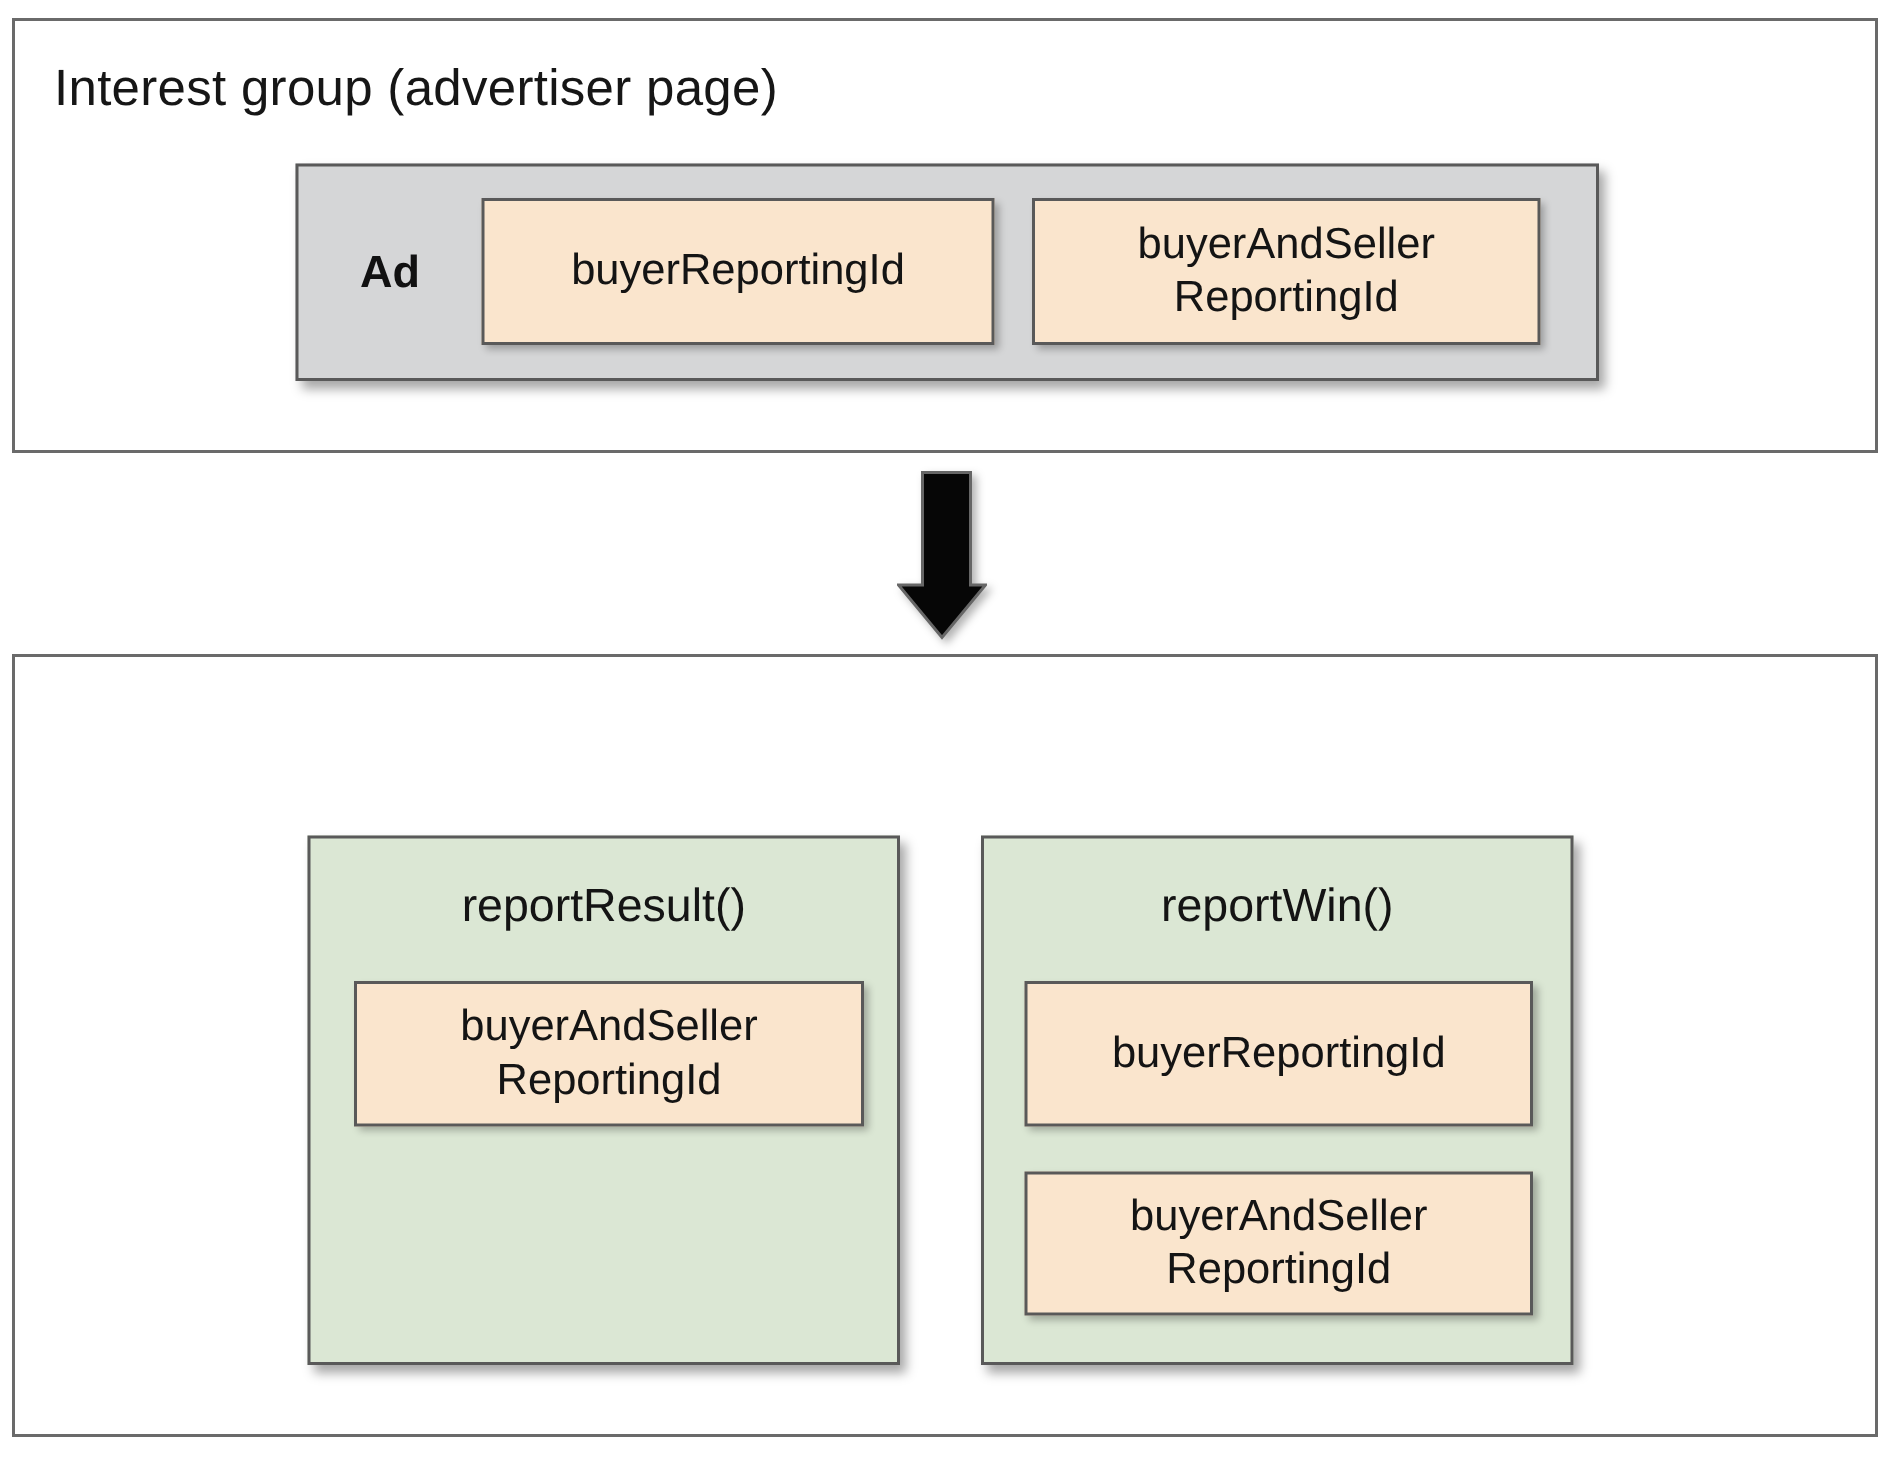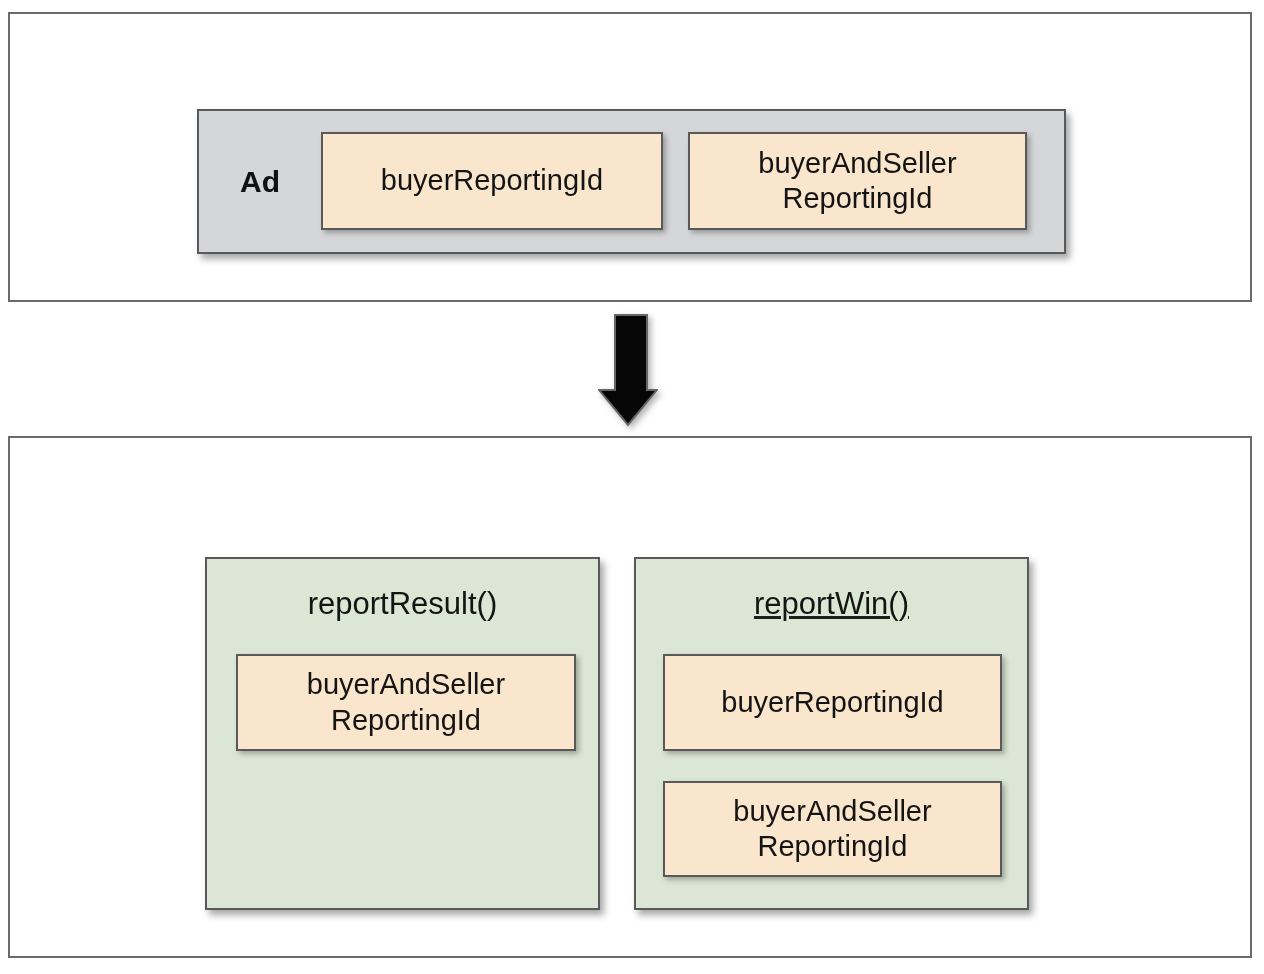--- a/index.html
+++ b/index.html
@@ -73,21 +73,21 @@
   .green-box {
     position: absolute;
     top: 119px;
     width: 395px;
     height: 353px;
     background: #dbe7d4;
     border: 2px solid #595959;
     box-shadow: 4px 5px 7px rgba(0,0,0,0.35);
   }
   .green-box.result { left: 195px; }
-  .green-box.win    { left: 624px; text-decoration: underline; }
+  .green-box.win    { left: 644px; }
   .green-title {
     margin-top: 27px;
     text-align: center;
     font-size: 31px;
     color: #141414;
   }
   .green-box .chip.g-1 { left: 29px; top: 95px;  width: 340px; height: 97px; }
   .green-box.win .chip.g-1 { left: 27px; width: 339px; }
   .green-box.win .chip.g-2 { left: 27px; top: 222px; width: 339px; height: 96px; }
   
@@ -97,20 +97,21 @@
     top: 313px;
     filter: drop-shadow(3px 3px 3px rgba(0,0,0,0.30));
   }
 </style>
 </head>
 <body>
 
 <div class="canvas">
 
   <section class="outer-box interest">
+    <div class="section-title">Interest group (advertiser page)</div>
 
     <div class="ad-container">
       <span class="ad-label">Ad</span>
 
       <div class="chip top-1">buyerReportingId</div>
 
       <div class="chip top-2">buyerAndSeller
 ReportingId</div>
     </div>
   </section>

